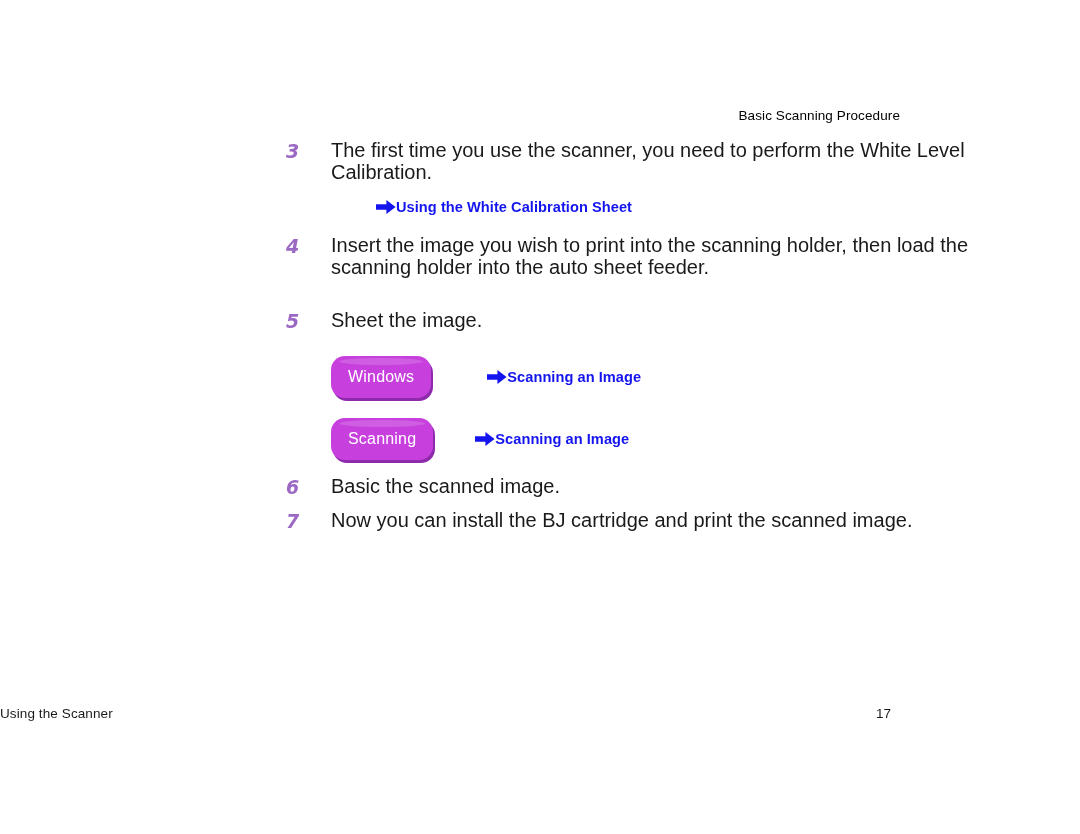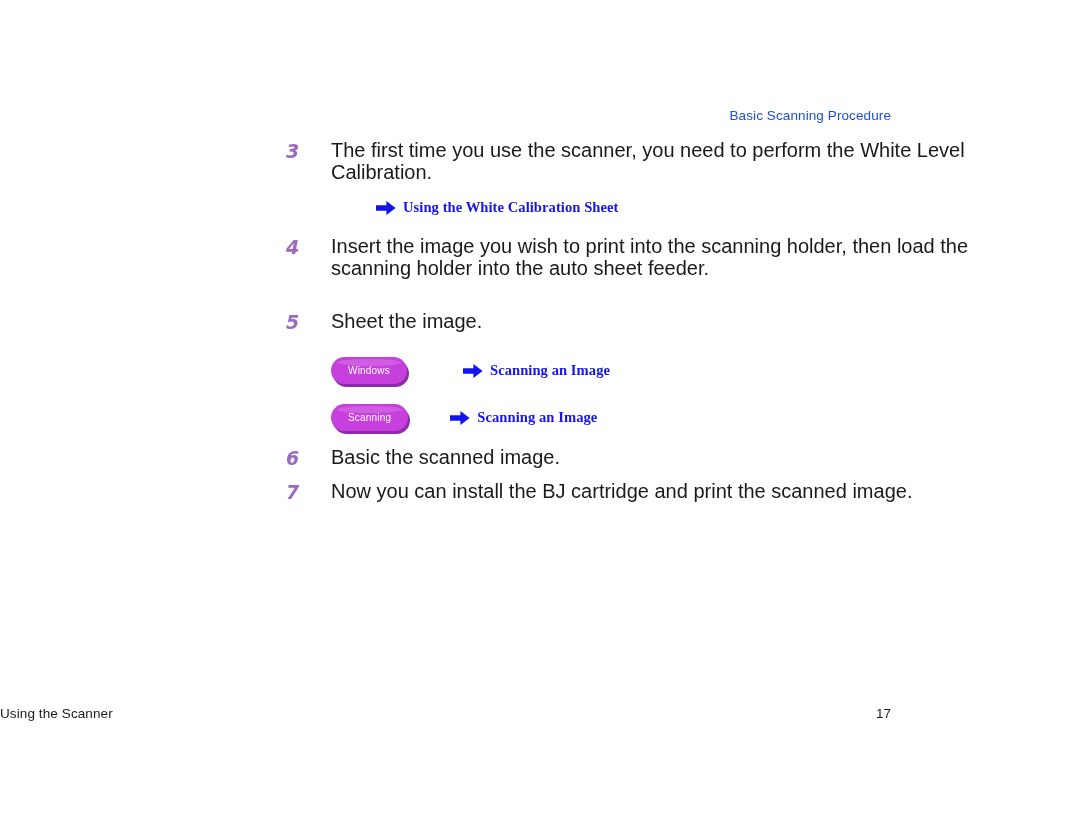--- a/index.html
+++ b/index.html
@@ -20,25 +20,25 @@
 
   .page {
     position: absolute;
     inset: 0;
   }
 
   
   .running-header {
     position: absolute;
     top: 108px;
-    left: 0;
+    left: 9px;
     width: 891px;
     text-align: right;
     font-size: 13.5px;
-    color: #1d4ed8;
+    color: #000000;
     letter-spacing: 0.1px;
   }
 
   
   .content {
     position: absolute;
     top: 140px;
     left: 286px;
     width: 700px;
   }
@@ -66,28 +66,26 @@
     margin-left: 45px;
     font-size: 20px;
     line-height: 21.5px;
     color: #1a1a1a;
   }
 
   
   .xref {
     display: flex;
     align-items: flex-end;
-    gap: 7px;
     color: #1414ef;
     font-size: 14.6px;
     font-weight: bold;
     letter-spacing: 0.05px;
     white-space: nowrap;
     cursor: pointer;
-    font-family: Liberation Serif, serif;
   }
   .xref-arrow {
     flex: 0 0 auto;
     width: 20px;
     height: 16px;
     display: block;
   }
   .xref-label { display: block; }
 
   
@@ -102,27 +100,27 @@
     display: flex;
     align-items: center;
   }
   .platform-row .xref { margin-left: 0; }
 
   .pill {
     position: relative;
     display: inline-flex;
     align-items: center;
     justify-content: center;
-    height: 27px;
+    height: 42px;
     padding: 0 17px;
     border-radius: 14px;
     background: #c740dd;
     box-shadow: 2px 3px 0 0 #8e2bac;
     color: #ffffff;
-    font-size: 10px;
+    font-size: 16px;
     letter-spacing: 0.2px;
     cursor: pointer;
     user-select: none;
   }
   .pill::after {
     
     content: "";
     position: absolute;
     left: 8%;
     right: 8%;

